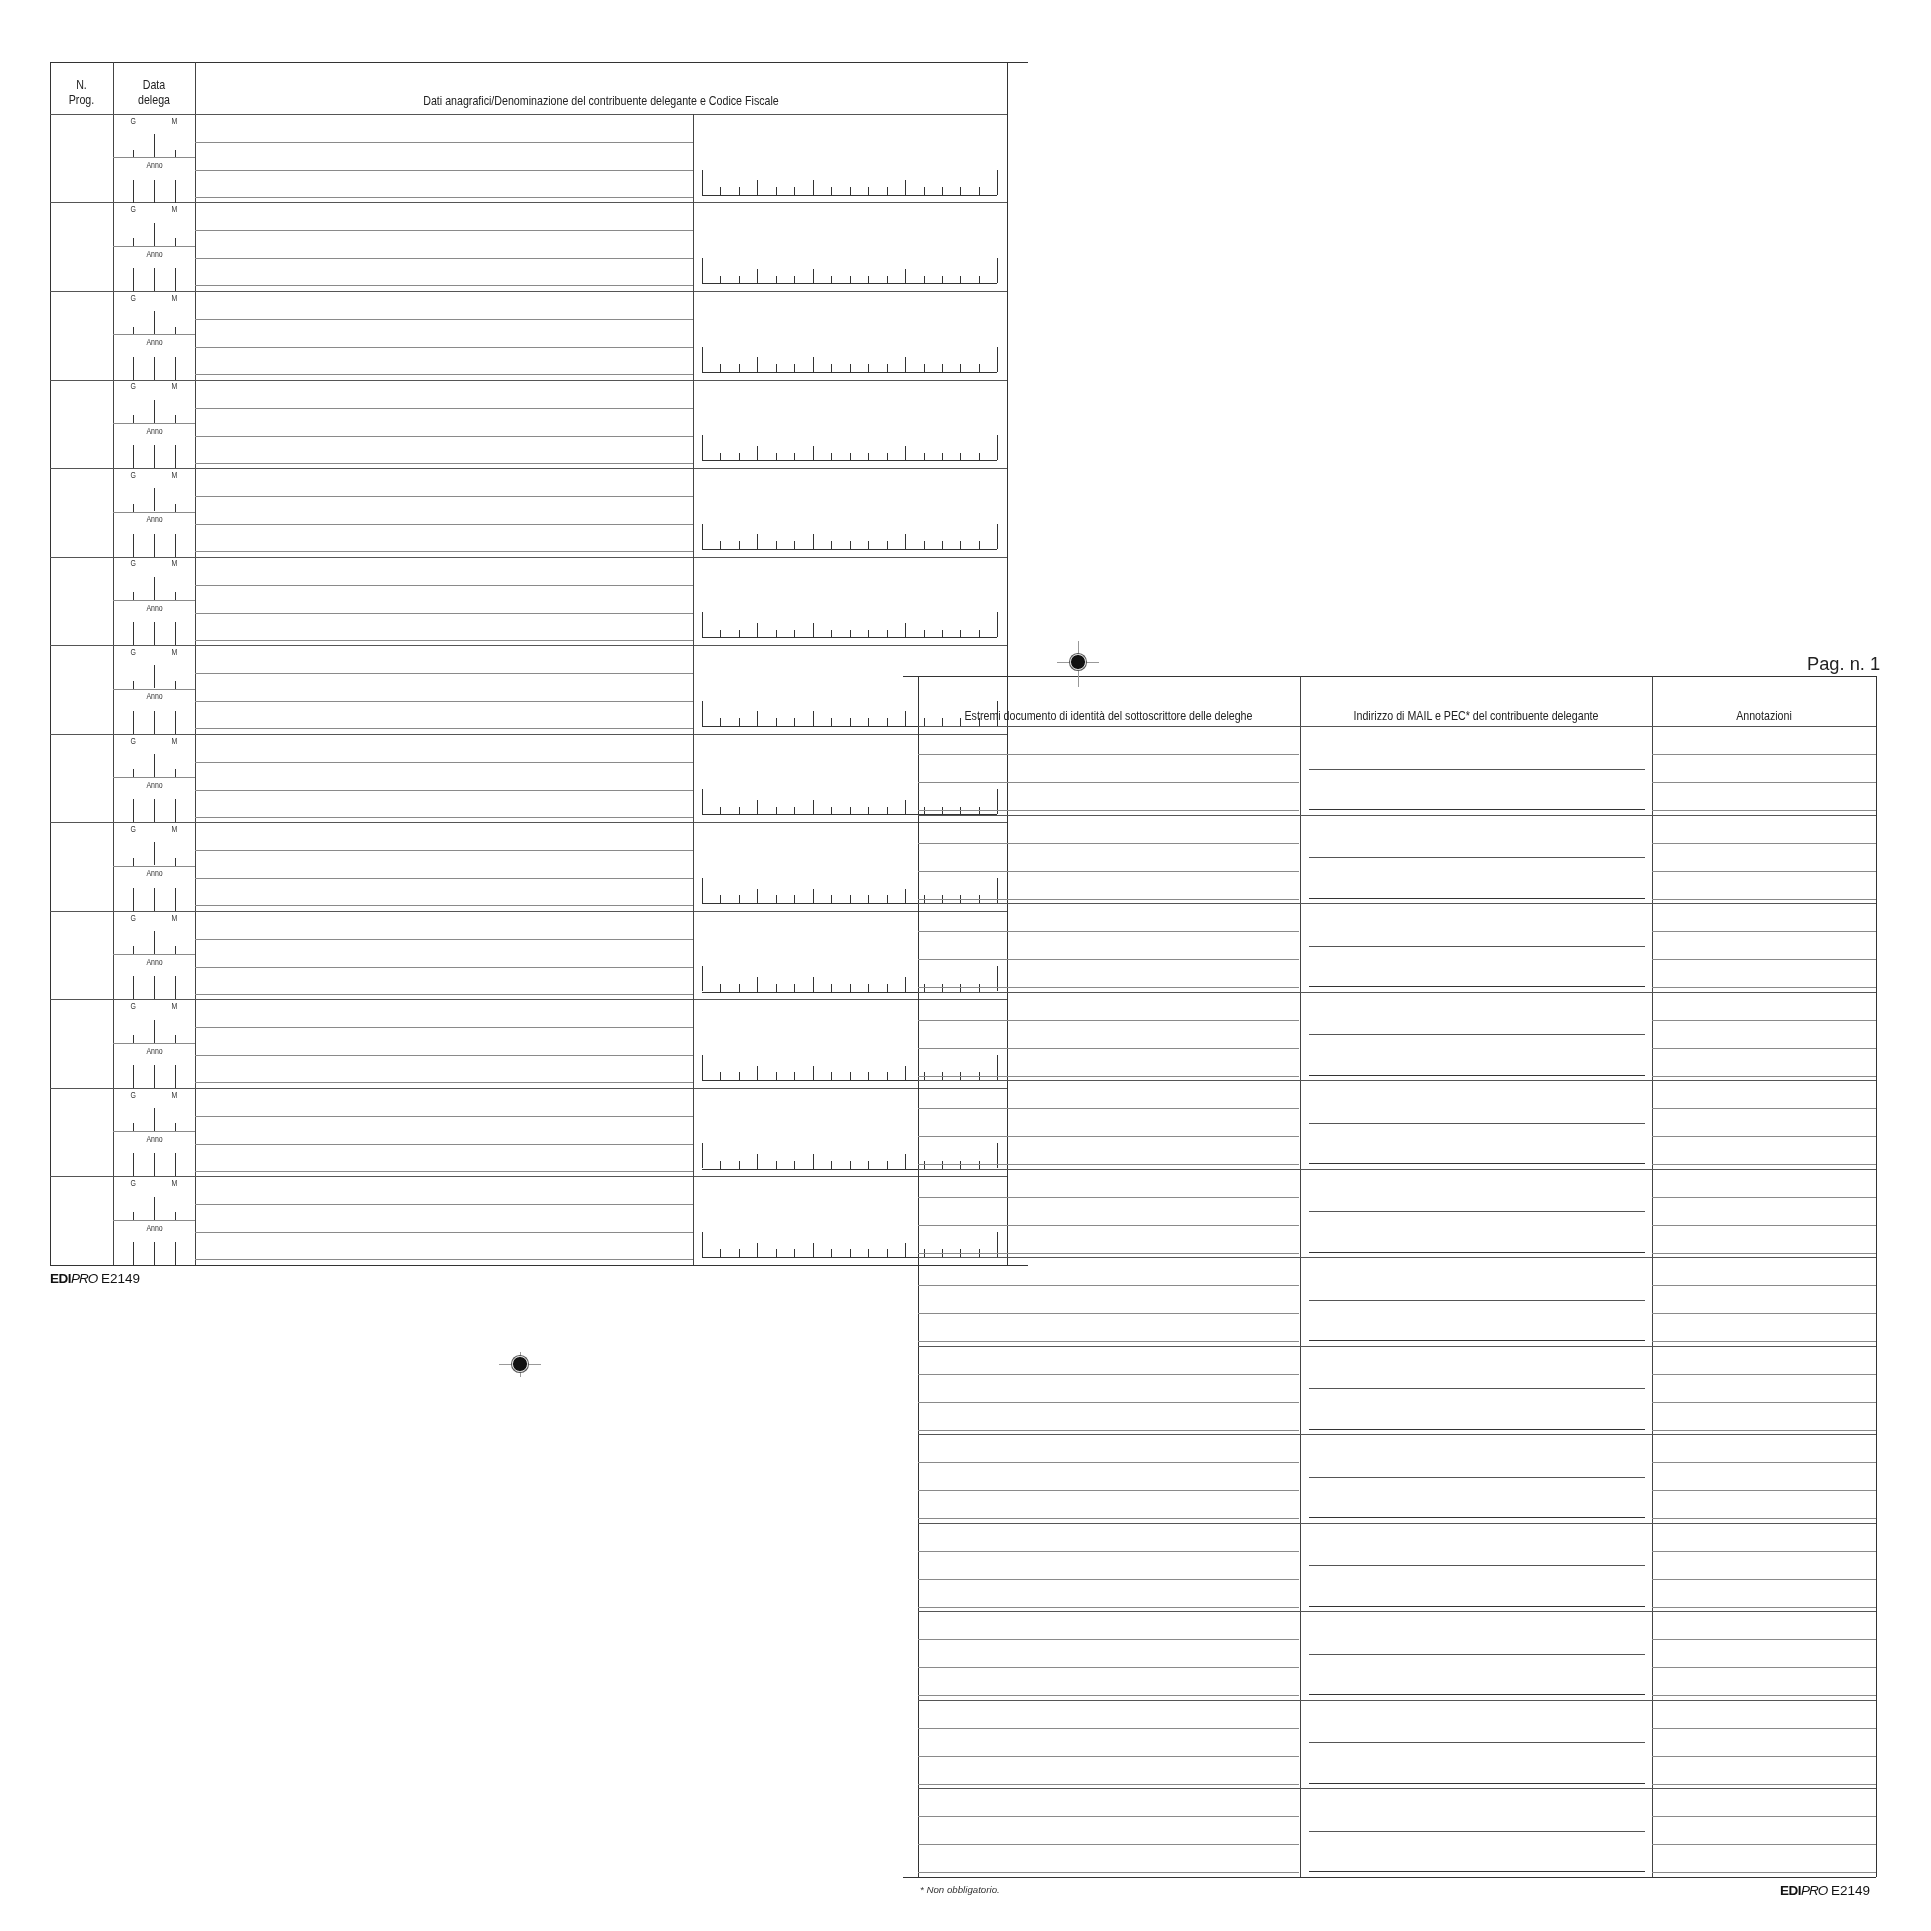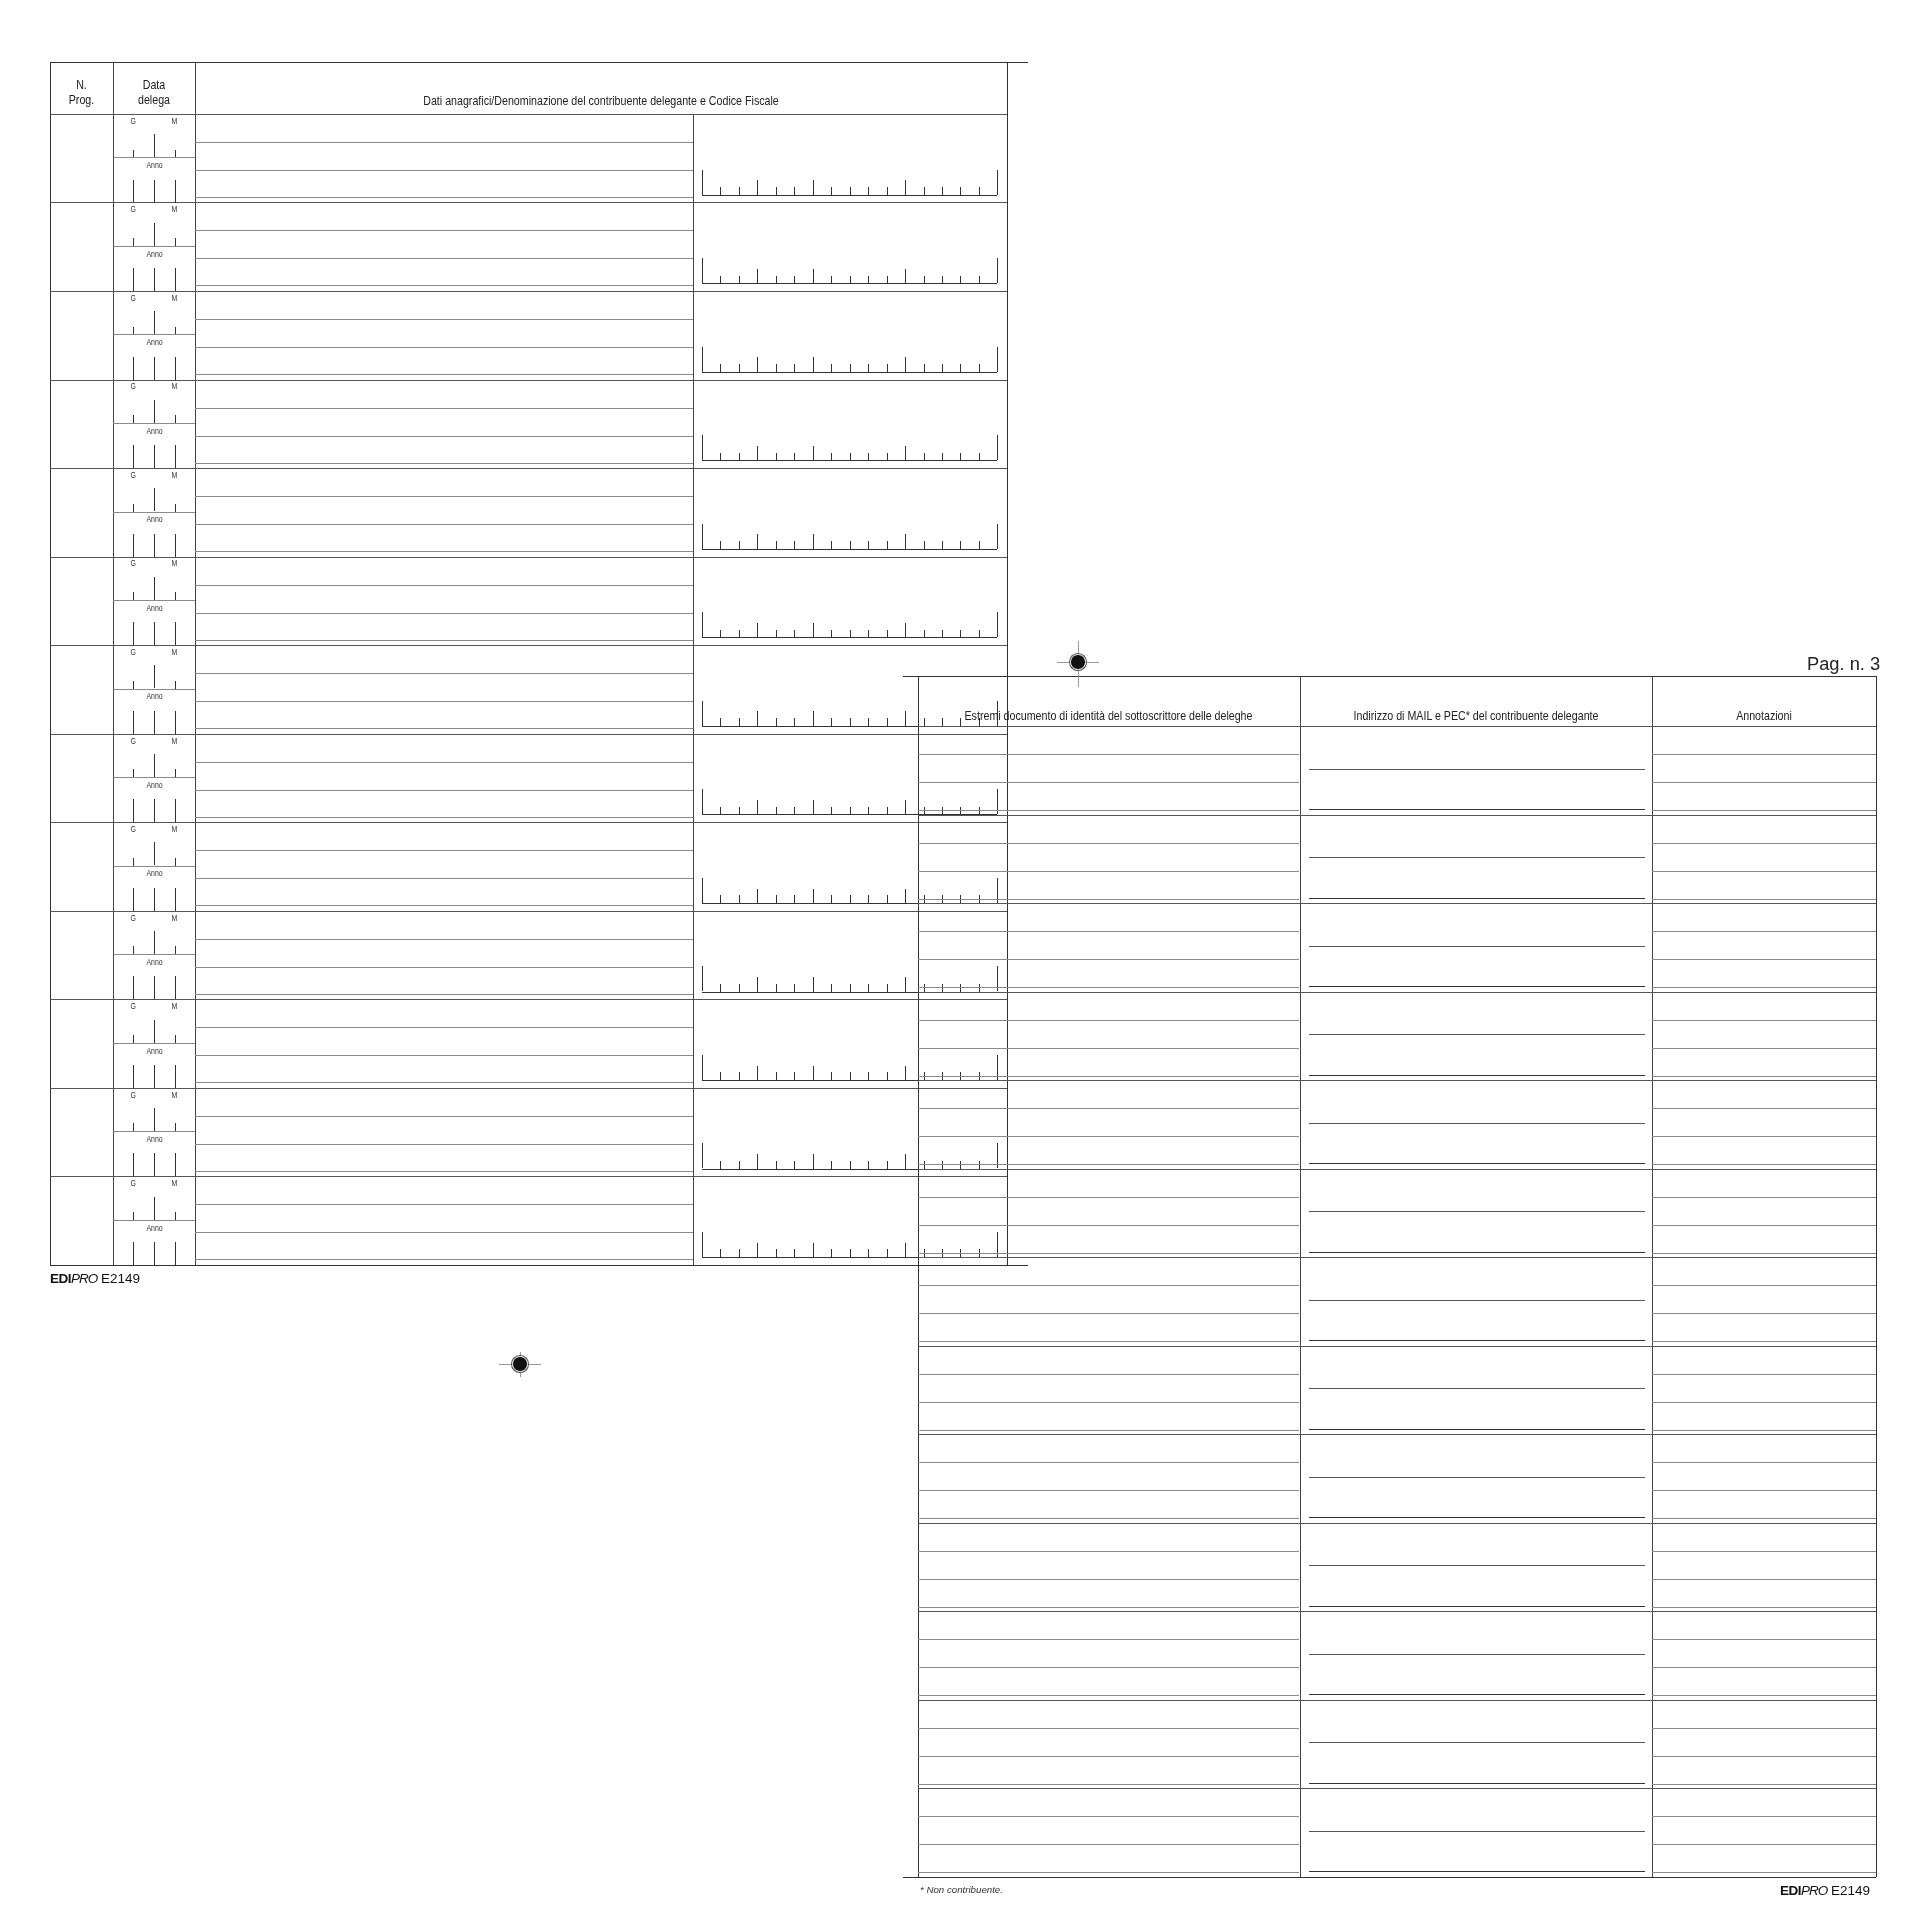--- a/index.html
+++ b/index.html
@@ -564,21 +564,21 @@
   </div>
 </div>
 
 <div>
   <div class="reg-line-h" style="left:499px; top:1364px; width:42px;"></div>
   <div class="reg-line-v" style="left:520px; top:1352px; height:25px;"></div>
   <div class="reg-mark" style="left:512px; top:1356px;"></div>
 </div>
 
 <div id="right-sheet">
-  <div class="page-no" style="left:1807px; top:653px;">Pag. n. 3</div>
+  <div class="page-no" style="left:1807px; top:653px;">Pag. n. 1</div>
 
   <div class="hl bold" style="left:903px; top:676px; width:973px;"></div>
   <div class="hl bold" style="left:903px; top:1877px; width:973px;"></div>
   <div class="vl bold" style="left:918px; top:676px; height:1201px;"></div>
   <div class="vl bold" style="left:1876px; top:676px; height:1201px;"></div>
   <div class="vl" style="left:1300px; top:676px; height:1201px;"></div>
   <div class="vl" style="left:1652px; top:676px; height:1201px;"></div>
   <div class="hl" style="left:918px; top:726px; width:958px;"></div>
 
   <div class="hdr-text" style="left:918px; top:708px; width:381px;">Estremi documento di identità del sottoscrittore delle deleghe</div>
@@ -775,21 +775,21 @@
         <div class="hl bold" style="left:1309px;top:1871px;width:336px;"></div>
         <div class="cell" style="left:1309px;top:1792px;width:336px;height:37px;"></div>
         <div class="cell" style="left:1309px;top:1833px;width:336px;height:37px;"></div>
         <div class="hl thin" style="left:1652px;top:1816px;width:224px;"></div>
         <div class="hl thin" style="left:1652px;top:1844px;width:224px;"></div>
         <div class="hl thin" style="left:1652px;top:1872px;width:224px;"></div>
         <div class="cell" style="left:1654px;top:1790px;width:220px;height:85px;"></div>
       </div>
     </div>
 
-  <div class="footnote" style="left:920px; top:1884px;">* Non contribuente.</div>
+  <div class="footnote" style="left:920px; top:1884px;">* Non obbligatorio.</div>
   <div class="brand" style="left:1780px; top:1883px;">
     <span class="edi">EDI</span><span class="pro">PRO</span>
     <span>E2149</span>
   </div>
 </div>
 
 <div>
   <div class="reg-line-h" style="left:1057px; top:662px; width:42px;"></div>
   <div class="reg-line-v" style="left:1078px; top:641px; height:46px;"></div>
   <div class="reg-mark" style="left:1070px; top:654px;"></div>

